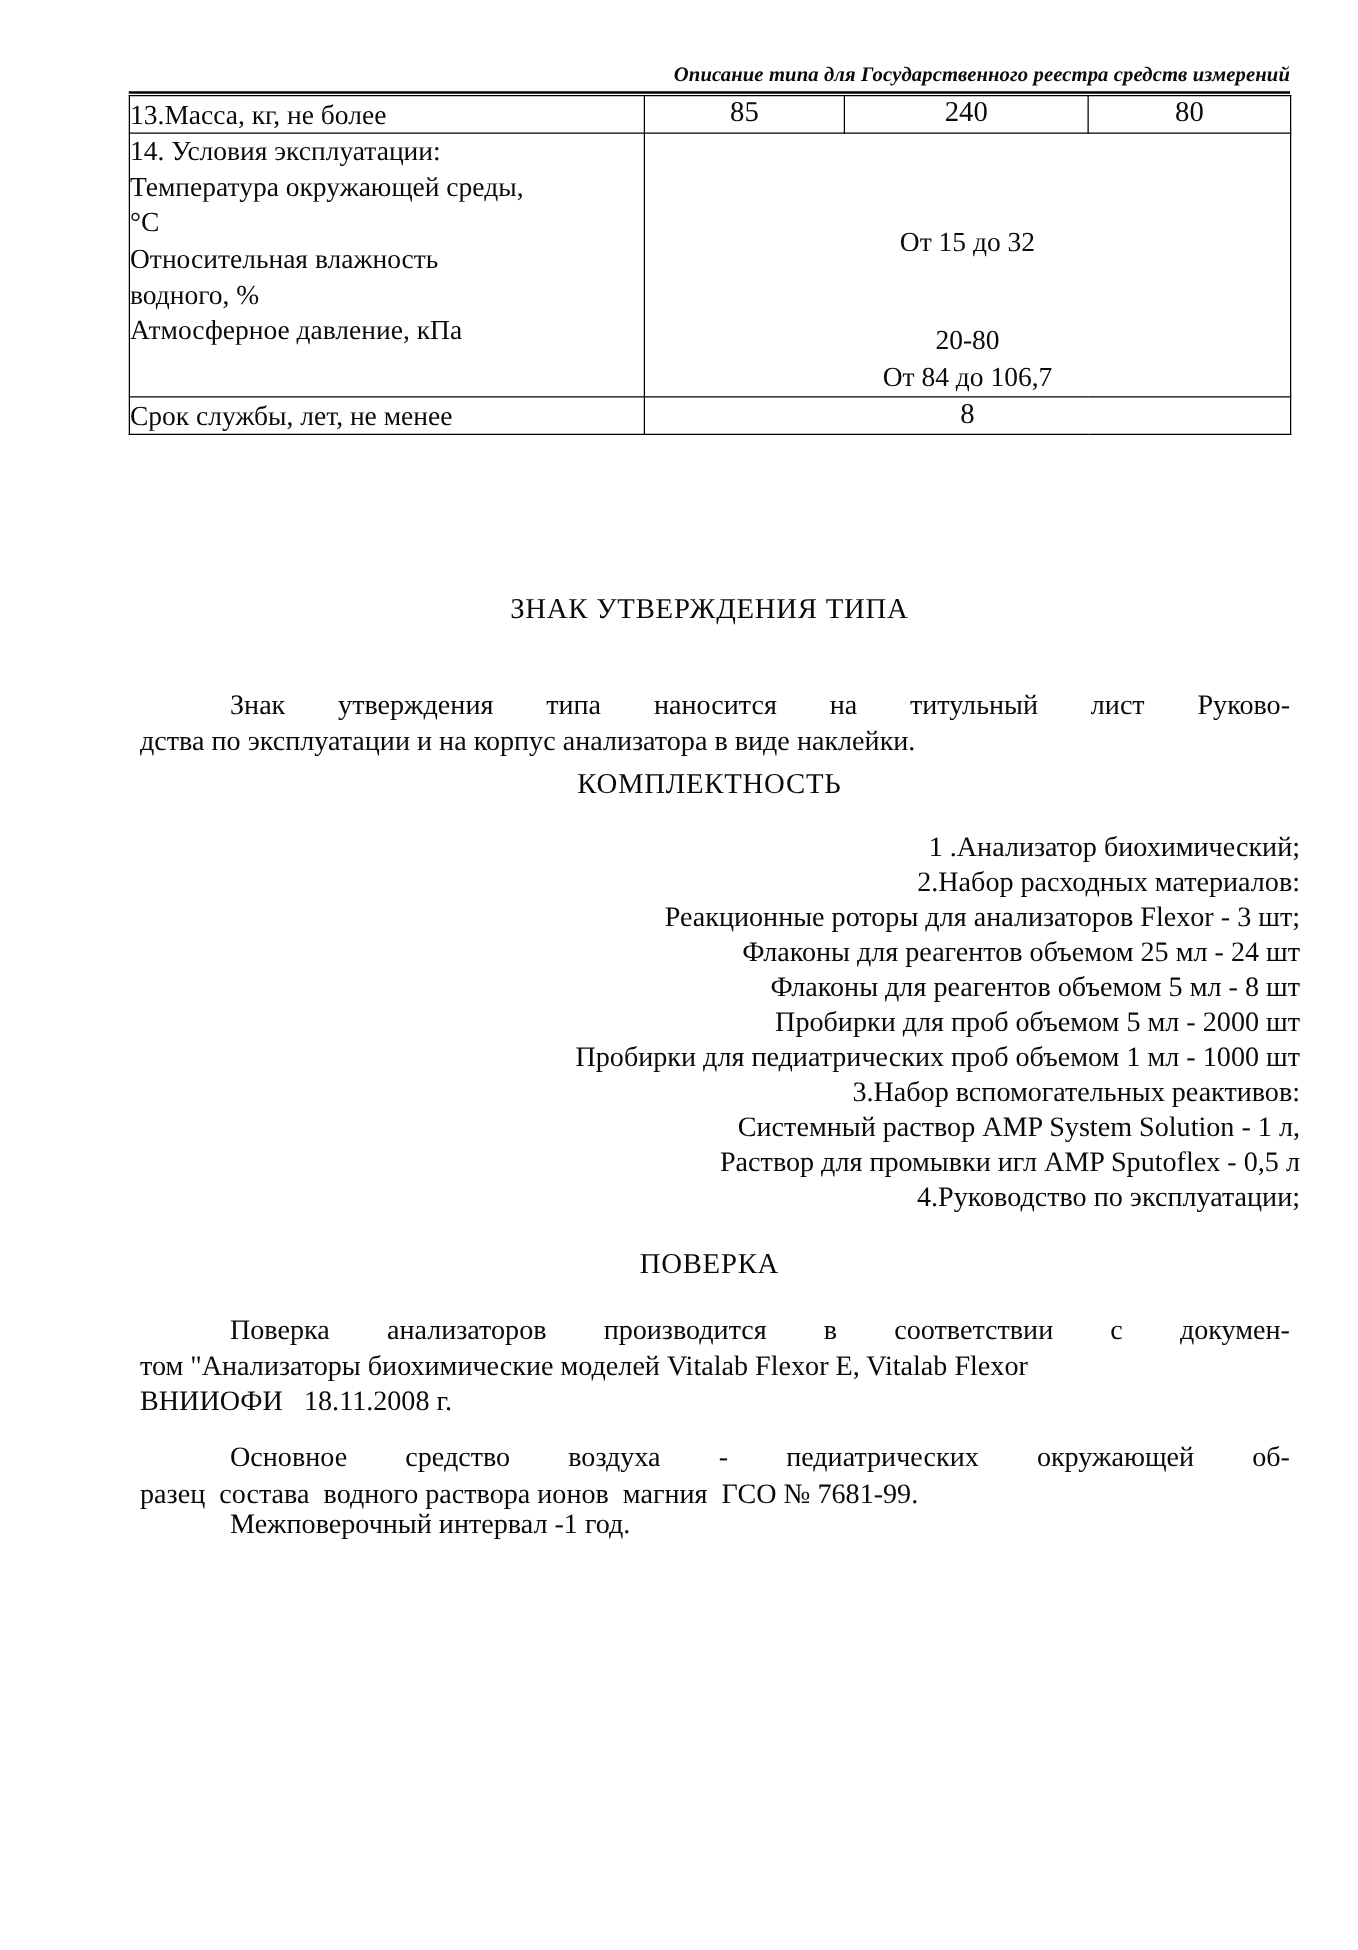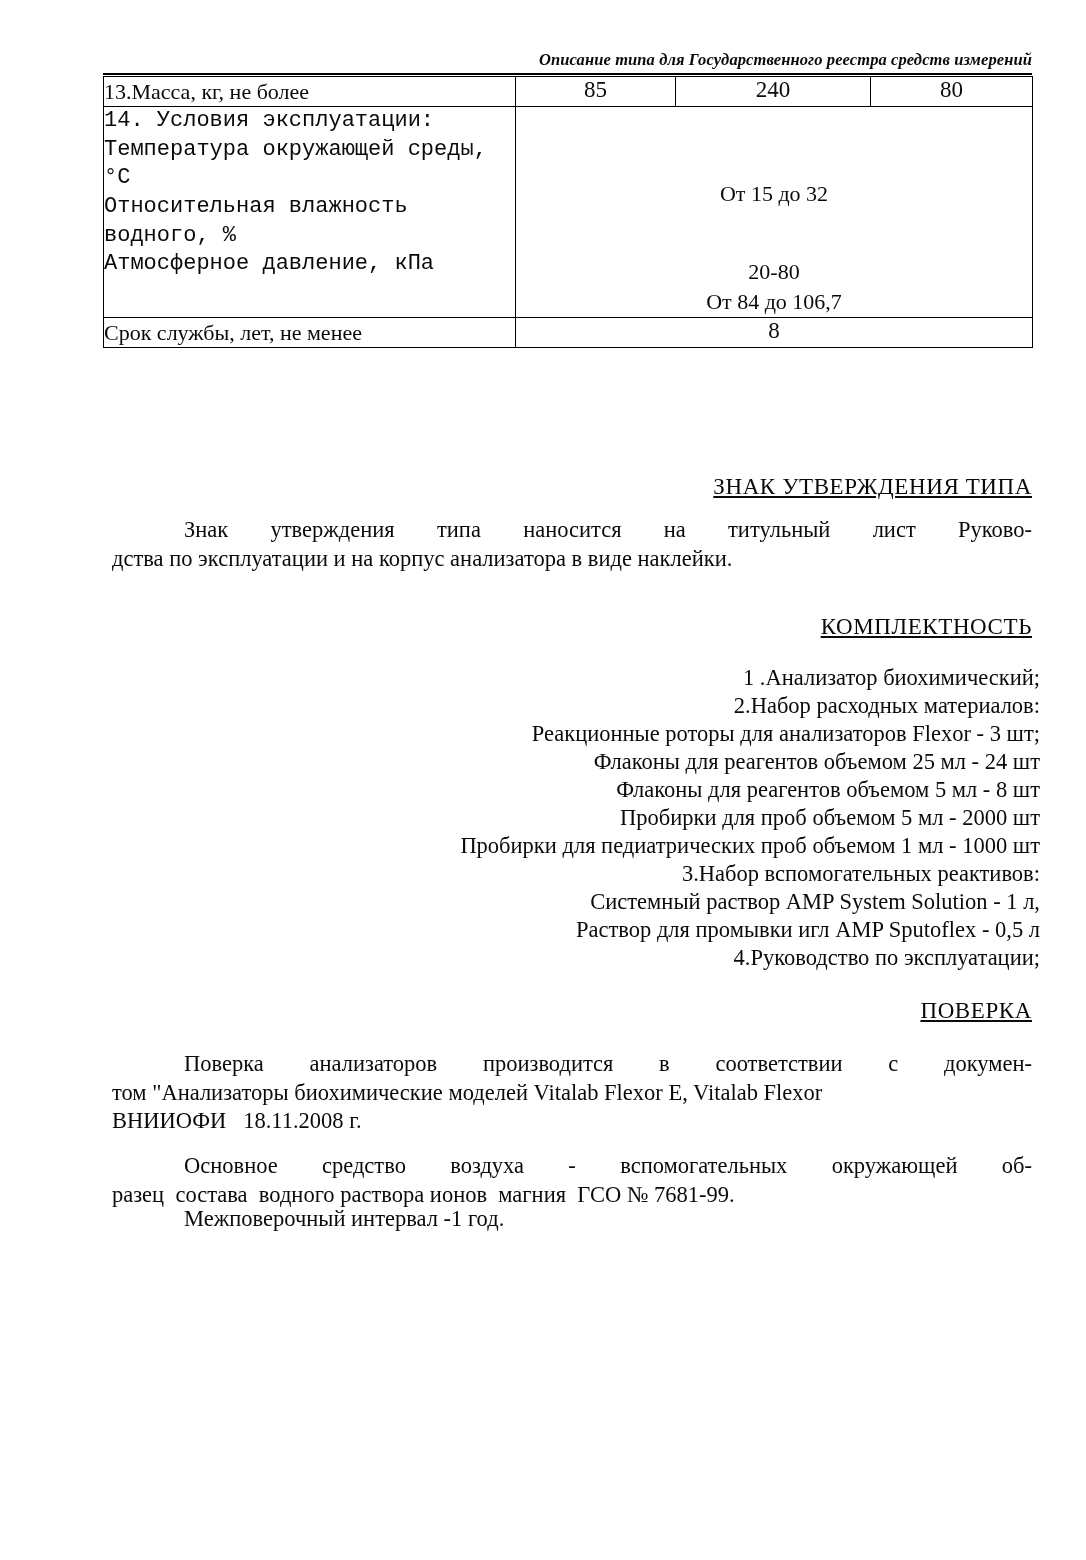--- a/index.html
+++ b/index.html
@@ -60,21 +60,20 @@
     text-align: left;
   }
   .cell-val {
     text-align: center;
     vertical-align: middle;
     padding: 14px 4px;
   }
   .cell-label-tall {
     padding: 12px 0 16px 12px;
     line-height: 1.3;
-    font-family: Liberation Mono, monospace;
   }
   .cell-multi {
     text-align: center;
     vertical-align: top;
     padding: 0;
     position: relative;
   }
   .cell-multi .v-line {
     line-height: 1.3;
   }
@@ -87,24 +86,23 @@
   .row13-label { padding: 24px 0 26px 12px; }
   .row13-val   { font-size: 23px; }
   .row15-label { padding: 10px 0 10px 12px; }
   .row15-val   { font-size: 23px; }
 
   
   .section-heading {
     position: absolute;
     width: 929px;
     left: 103px;
-    text-align: right;
+    text-align: center;
     font-size: 23px;
     letter-spacing: 0.6px;
-    text-decoration: underline;
   }
   .para {
     position: absolute;
     left: 112px;
     width: 920px;
     font-size: 22.5px;
     line-height: 1.27;
   }
   .para .ln {
     display: block;
@@ -175,21 +173,21 @@
       </tr>
       <tr>
         <td class="cell-label row15-label">Срок  службы,  лет,   не  менее</td>
         <td class="cell-val row15-val" colspan="3">8</td>
       </tr>
     </tbody>
   </table>
 
   <div class="section-heading" style="top:474px;">ЗНАК УТВЕРЖДЕНИЯ ТИПА</div>
 
-  <div class="para" style="top:516px;">
+  <div class="para" style="top:550px;">
     <span class="ln justify" style="padding-left:72px;">
       <span>Знак</span>
       <span>утверждения</span>
       <span>типа</span>
       <span>наносится</span>
       <span>на</span>
       <span>титульный</span>
       <span>лист</span>
       <span>Руково-</span>
     </span>
@@ -227,21 +225,21 @@
     <span class="ln">том "Анализаторы биохимические моделей Vitalab Flexor E, Vitalab Flexor</span>
     <span class="ln">ВНИИОФИ   18.11.2008 г.</span>
   </div>
 
   <div class="para" style="top:1152px;">
     <span class="ln justify" style="padding-left:72px;">
       <span>Основное</span>
       <span>средство</span>
       <span>воздуха</span>
       <span>-</span>
-      <span>вспомогательных</span>
+      <span>педиатрических</span>
       <span>окружающей</span>
       <span>об-</span>
     </span>
     <span class="ln">разец  состава  водного раствора ионов  магния  ГСО № 7681-99.</span>
   </div>
 
   <div class="para" style="top:1205px;">
     <span class="ln" style="padding-left:72px;">Межповерочный интервал -1 год.</span>
   </div>
 

